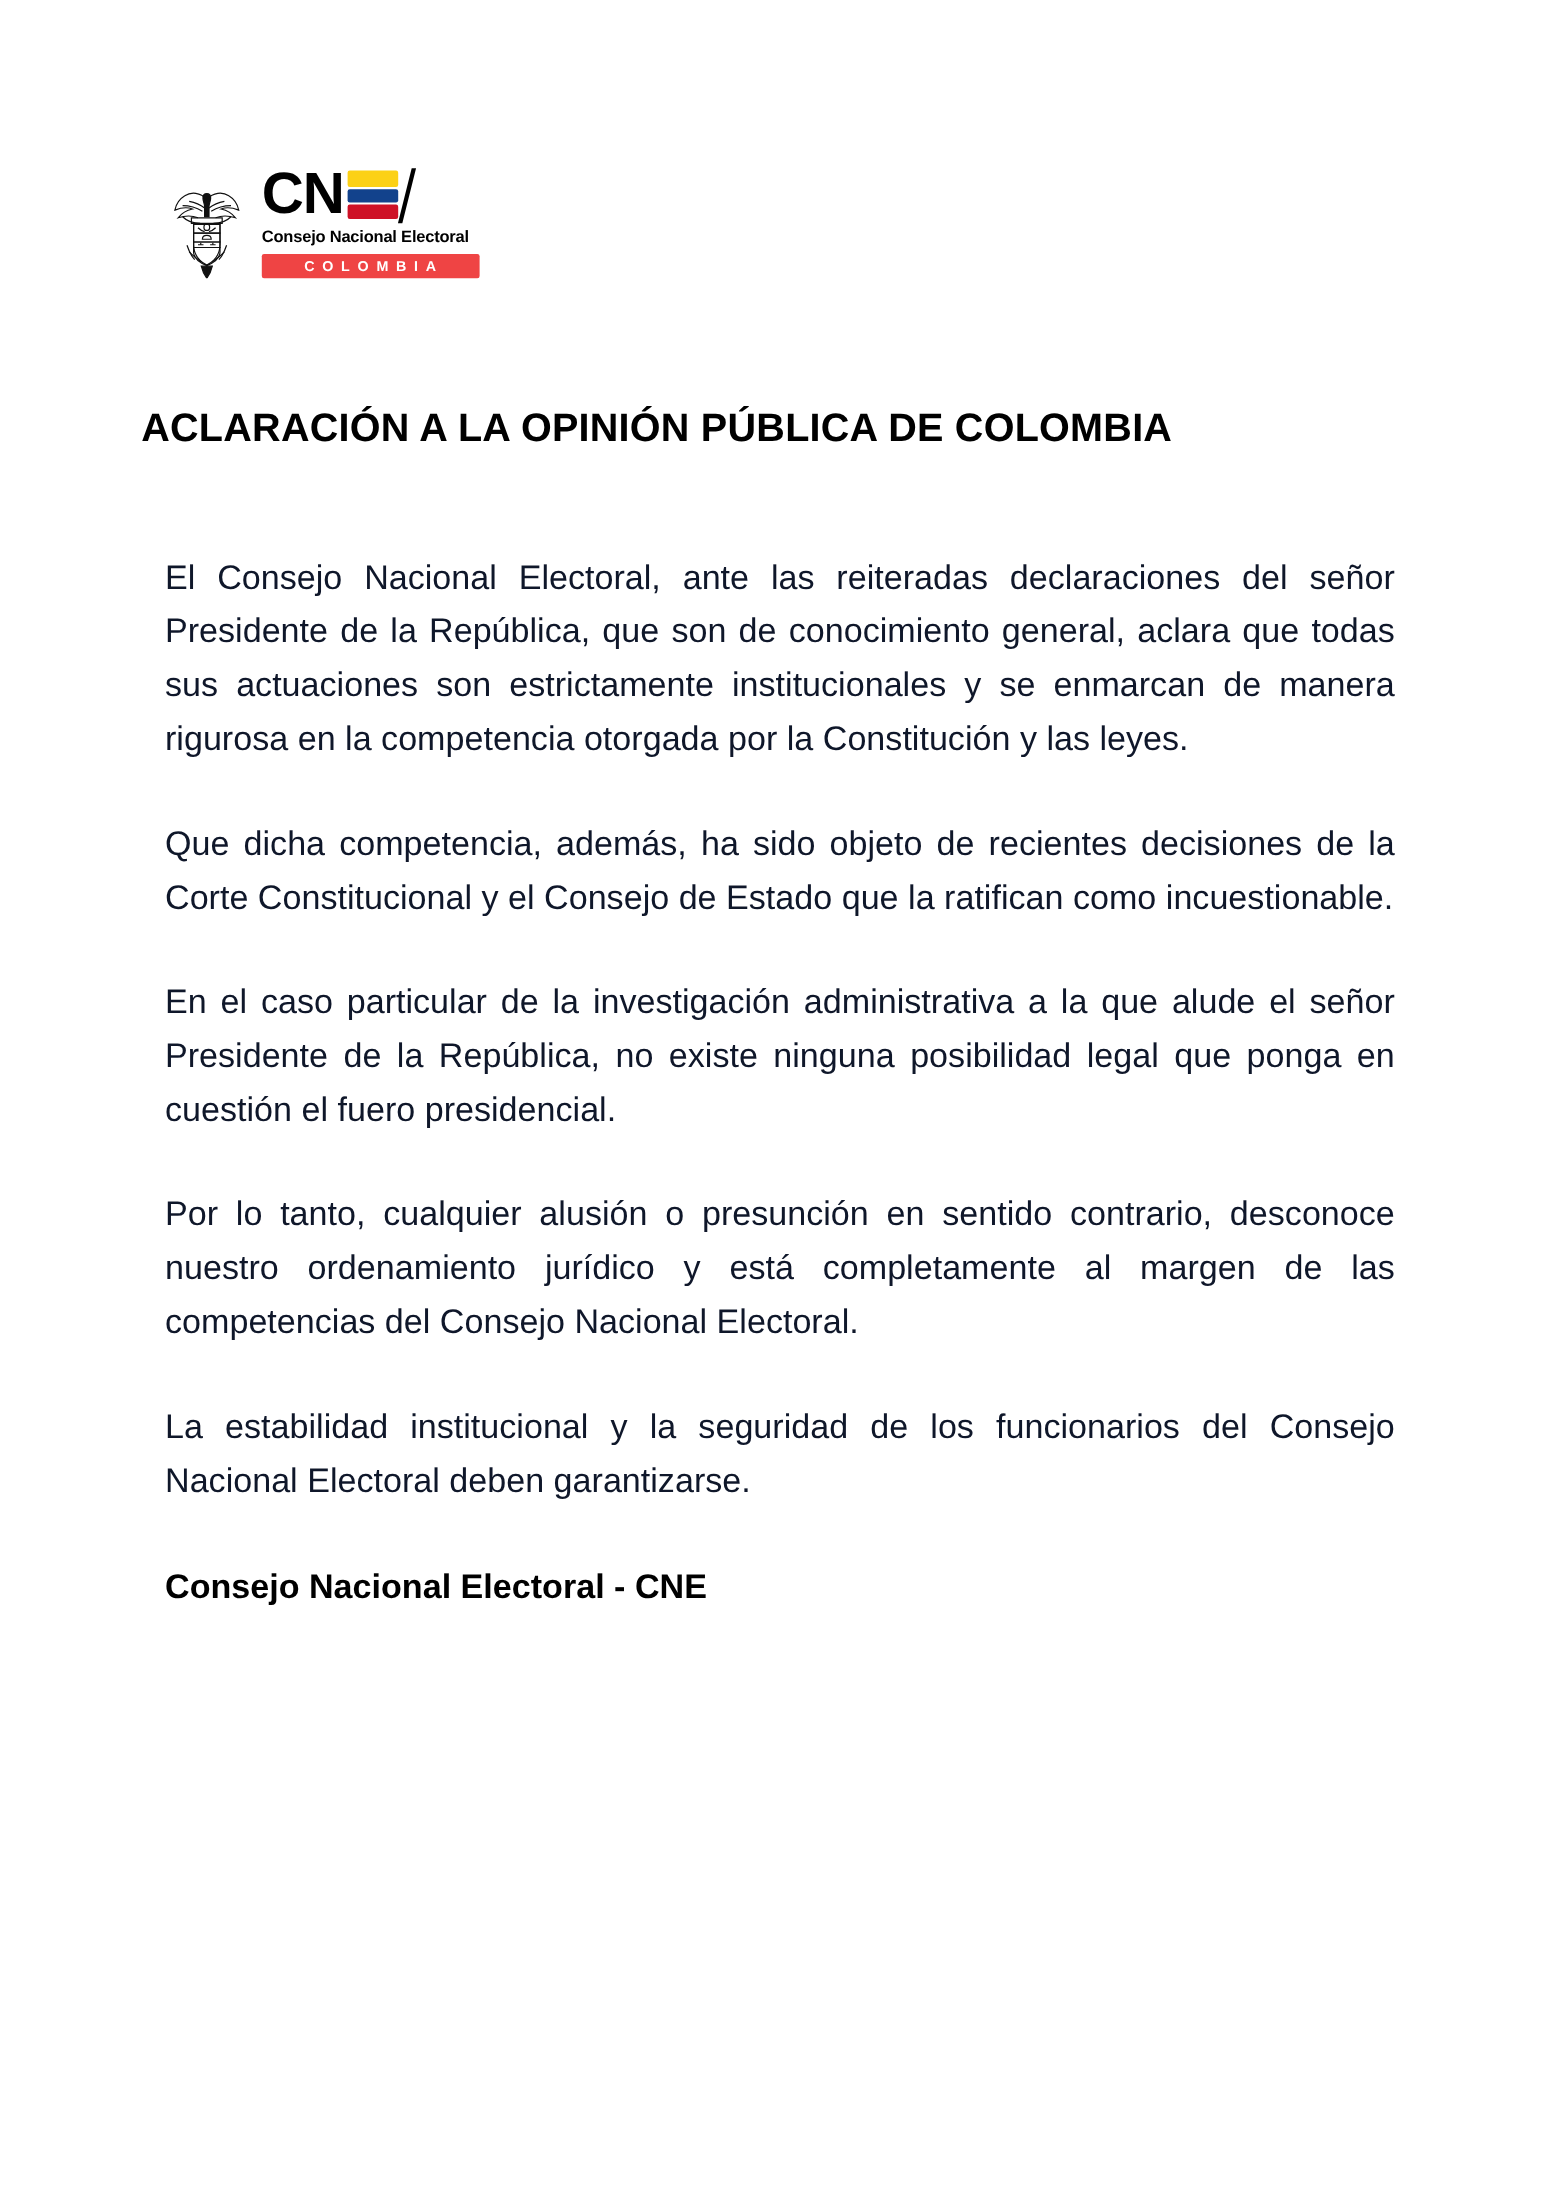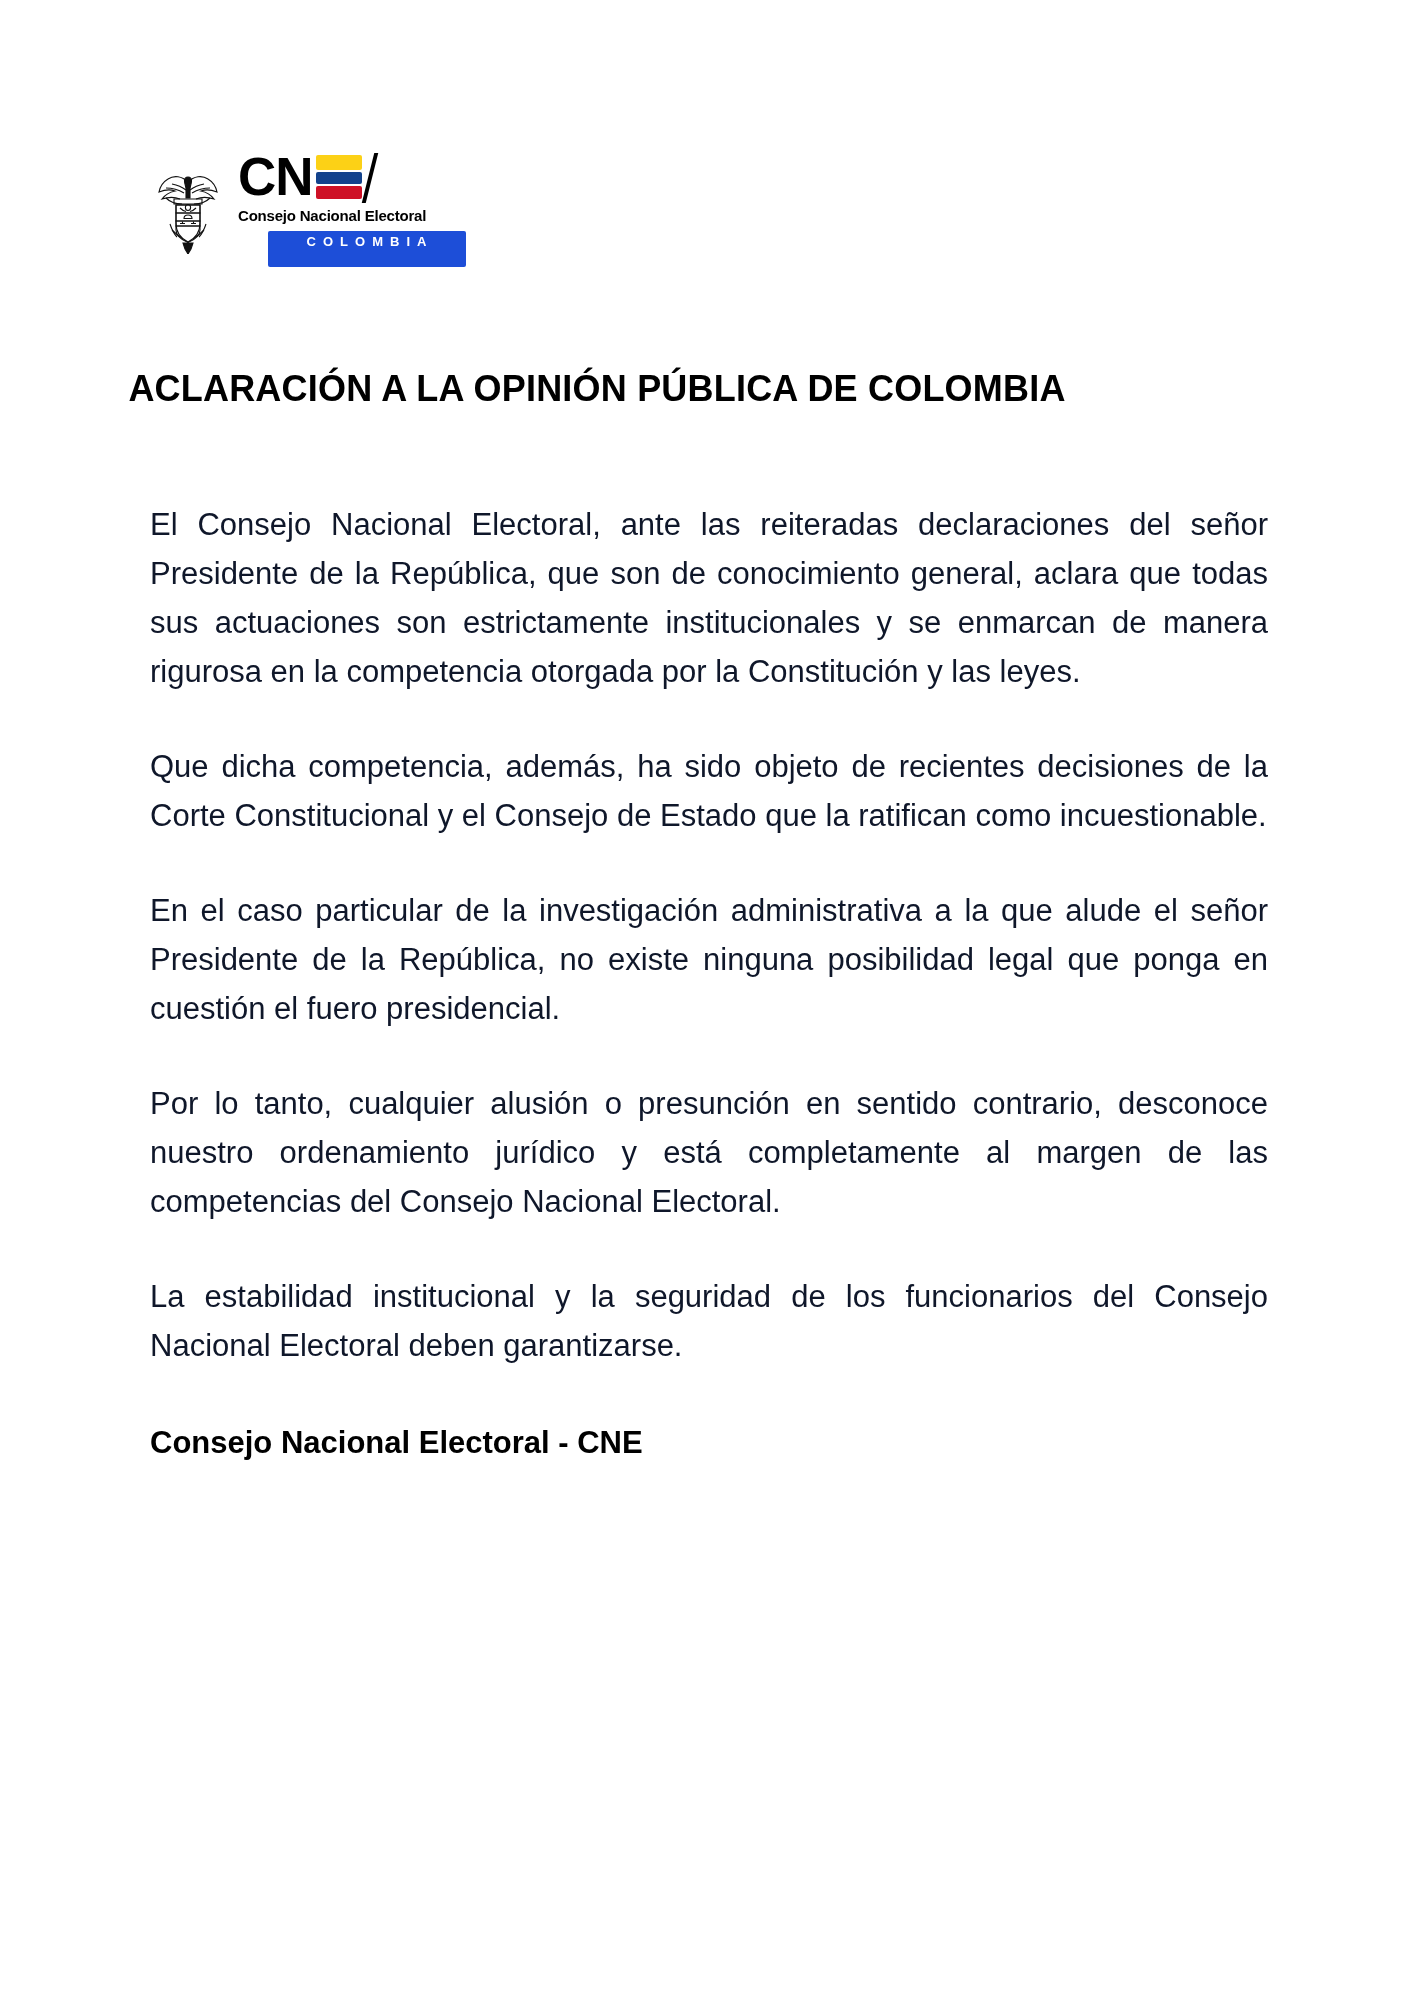--- a/index.html
+++ b/index.html
@@ -22,21 +22,21 @@
     height: 2000px;
     background: #ffffff;
   }
 
   
   .logo-block {
     position: absolute;
     left: 152px;
     top: 152px;
     display: flex;
-    align-items: center;
+    align-items: flex-end;
   }
   .coat-of-arms {
     width: 72px;
     height: 86px;
     flex: 0 0 auto;
     margin-right: 14px;
     margin-top: 2px;
   }
   .logo-right {
     display: flex;
@@ -85,33 +85,32 @@
     font-weight: bold;
     font-size: 15px;
     line-height: 24px;
     letter-spacing: -0.2px;
     margin-top: 2px;
     color: #000000;
     white-space: nowrap;
   }
   .logo-country-bar {
     margin-top: 3px;
-    background: #1d4ed8;
+    background: #ef4444;
     color: #ffffff;
     font-family: "Liberation Sans", sans-serif;
     font-weight: bold;
     font-size: 13px;
     line-height: 20px;
     letter-spacing: 7px;
-    padding: 1px 8px 15px 14px;
+    padding: 1px 8px 1px 14px;
     width: 198px;
     box-sizing: border-box;
     text-align: center;
     border-radius: 2px;
-    margin-left: 30px;
   }
 
   
   .doc-title {
     position: absolute;
     left: 0;
     top: 343px;
     width: 1194px;
     text-align: center;
     font-family: "Liberation Sans", sans-serif;

